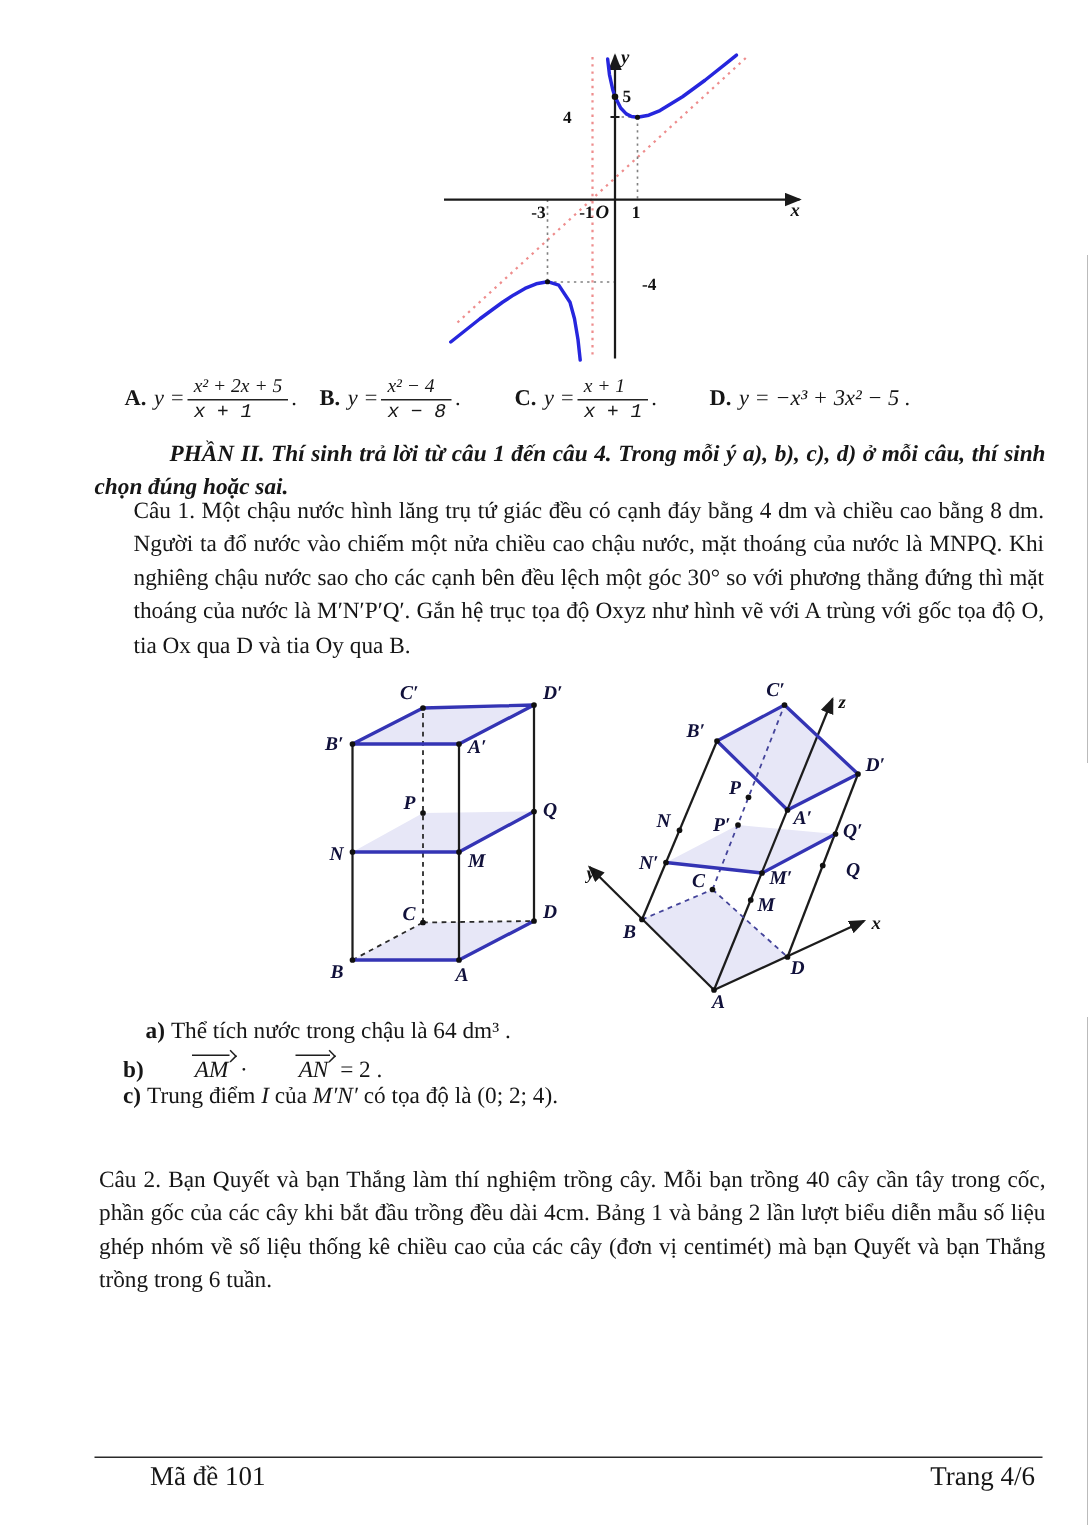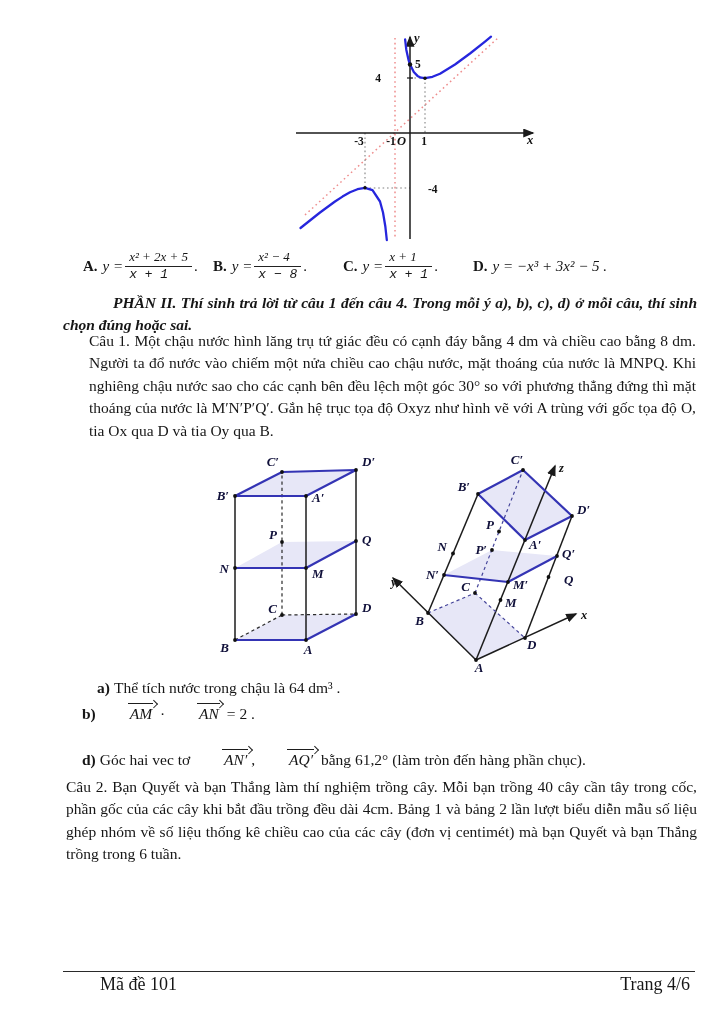--- a/index.html
+++ b/index.html
@@ -249,22 +249,22 @@
       <text class="axlbl" x="191" y="181">x</text>
       <text class="dlbl" x="137" y="211">D</text>
       <text class="dlbl" x="89" y="234" text-anchor="middle">A</text>
     </g>
   </svg>
 
   <div class="stmt" style="left:82px;top:679px;margin-left:15px;"><span class="lbl">a)</span><span>Thể tích nước trong chậu là 64 dm³ .</span></div>
 
   <div class="stmt" style="left:82px;top:700px;"><span class="lbl">b)</span><span class="vec">AM</span> <span>·</span> <span class="vec">AN</span> <span>= 2 .</span></div>
 
-
-  <div class="stmt" style="left:82px;top:746px;"><span class="lbl">d)</span><span>Góc hai vec tơ</span> <span class="vec">AN′</span><span>,</span> <span class="vec">AQ′</span> <span>bằng 61,2° (làm tròn đến hàng phần chục).</span></div>
+  <div class="stmt" style="left:82px;top:722px;"><span class="lbl">c)</span><span>Trung điểm</span> <span class="i">I</span> <span>của</span> <span class="i">M′N′</span> <span>có tọa độ là (0; 2; 4).</span></div>
+
 
   <p class="para" style="left:66px;top:776px;width:631px;"><span class="b">Câu 2.</span> <span>Bạn Quyết và bạn Thắng làm thí nghiệm trồng cây. Mỗi bạn trồng 40 cây cần tây trong cốc, phần gốc của các cây khi bắt đầu trồng đều dài 4cm. Bảng 1 và bảng 2 lần lượt biểu diễn mẫu số liệu ghép nhóm về số liệu thống kê chiều cao của các cây (đơn vị centimét) mà bạn Quyết và bạn Thắng trồng trong 6 tuần.</span></p>
 
   <div class="footer-rule"></div>
   <div class="footer-text" style="left:100px;">Mã đề 101</div>
   <div class="footer-text" style="right:35px;">Trang 4/6</div>
 
 </div>
 
 </body></html>

